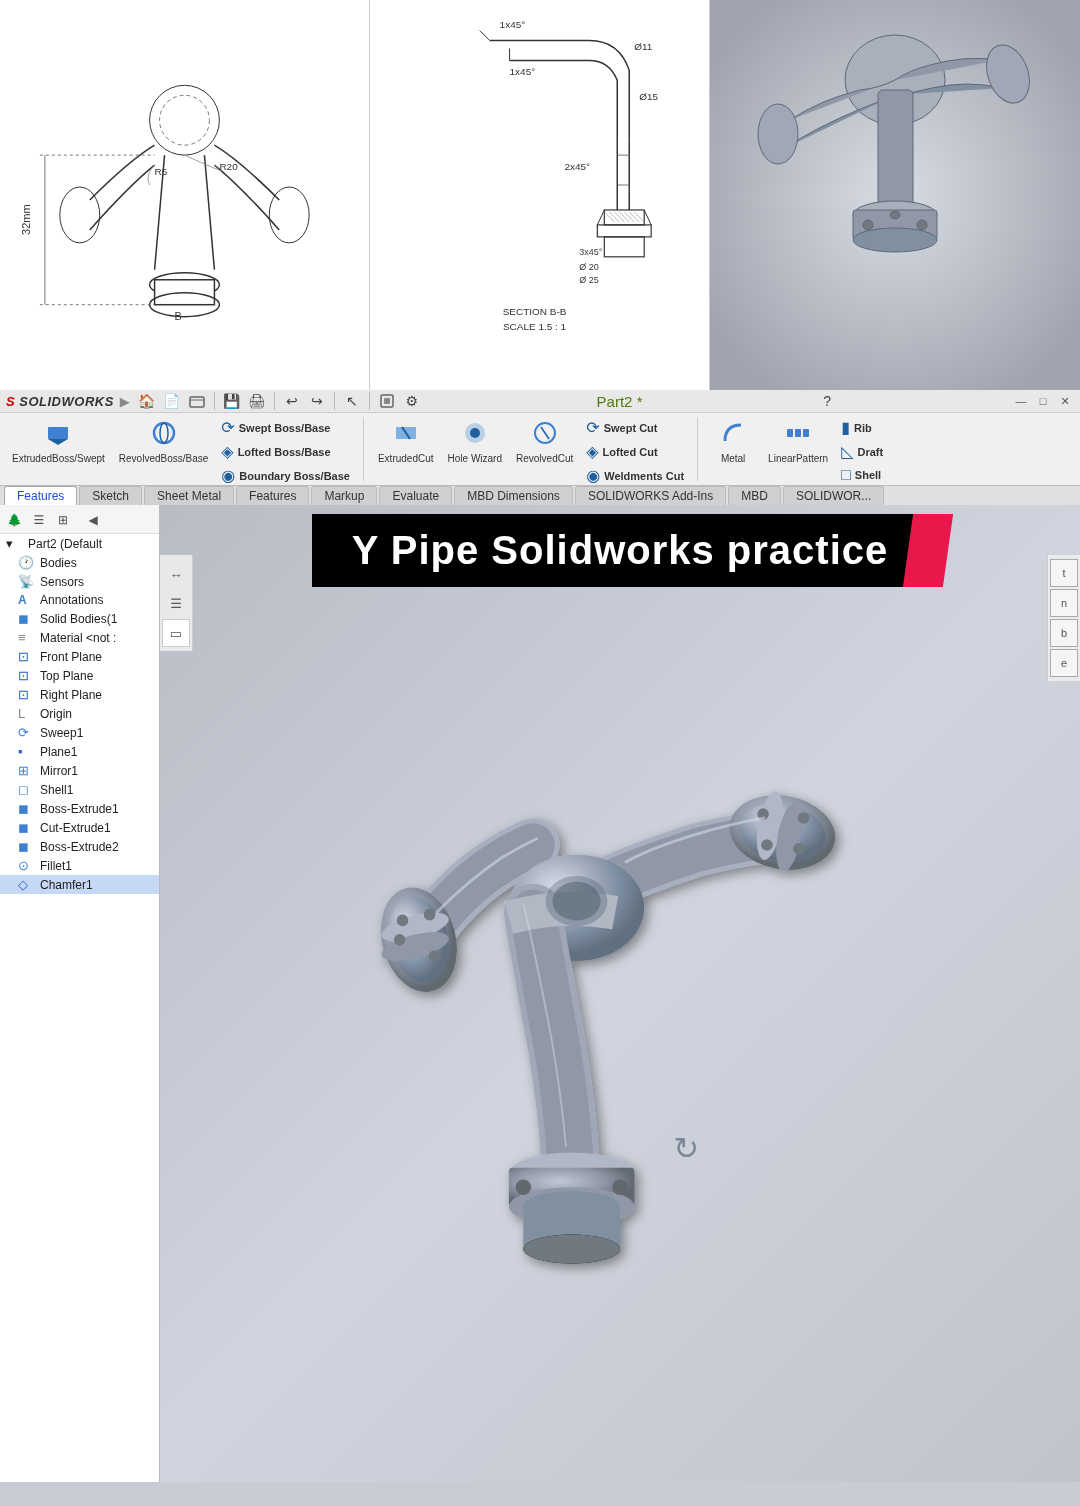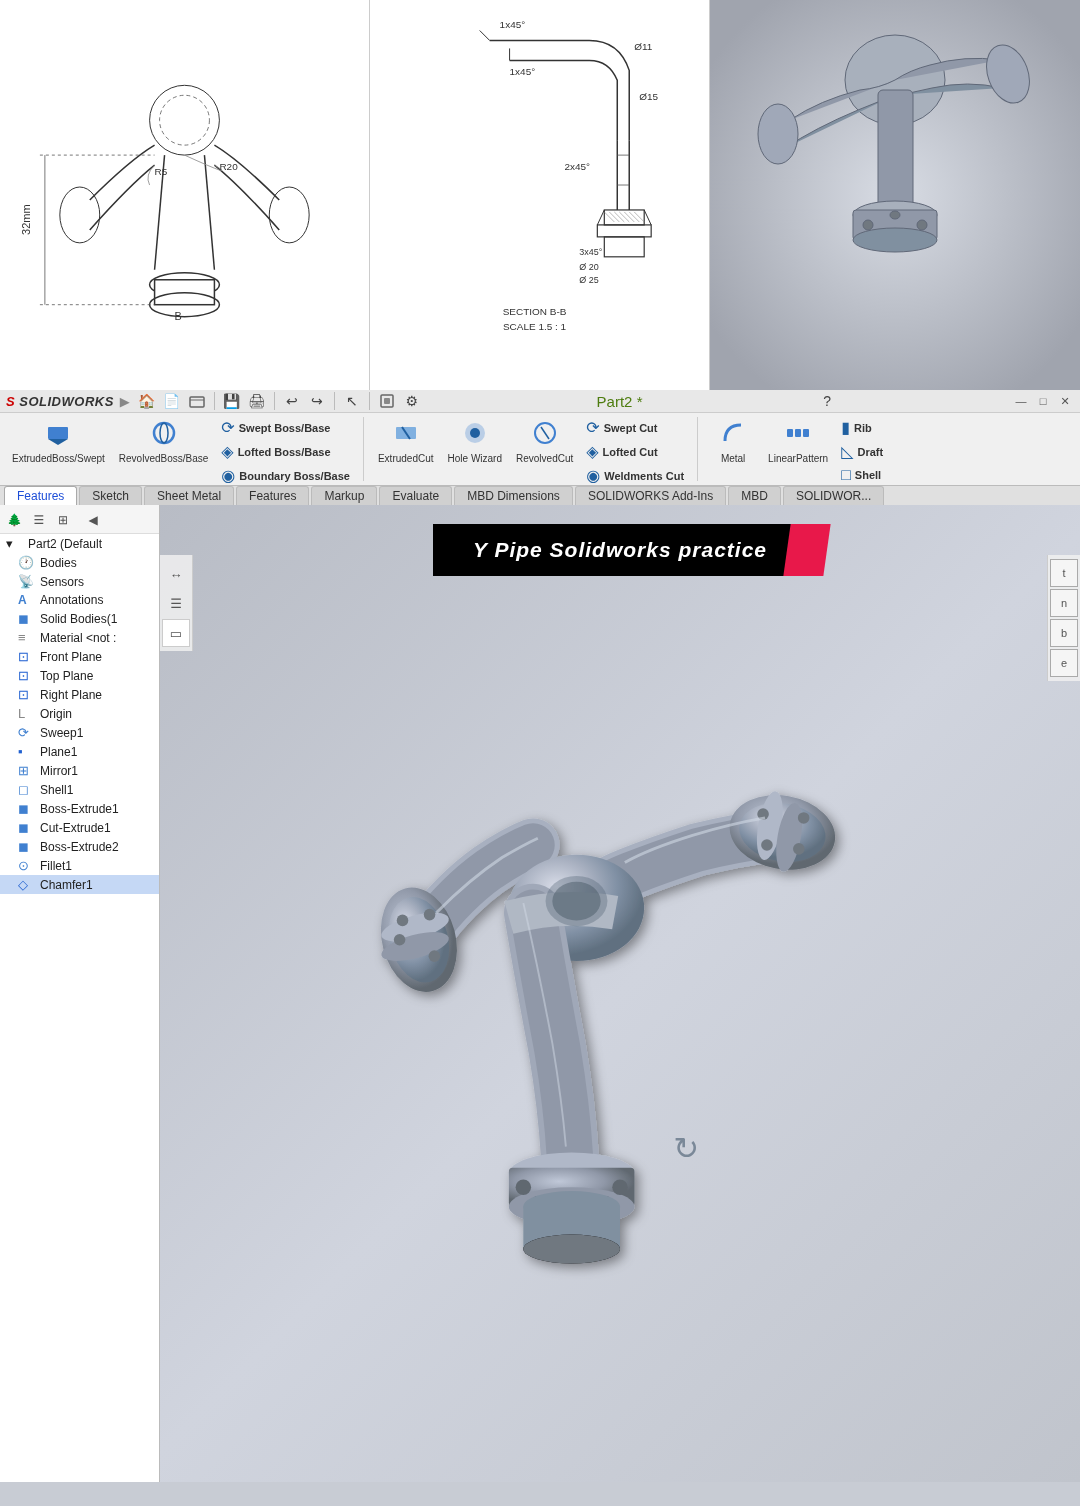--- a/index.html
+++ b/index.html
@@ -219,24 +219,23 @@
       content: '';
       position: absolute;
       right: -20px;
       top: 0;
       bottom: 0;
       width: 40px;
       background: #e8184a;
       transform: skewX(-8deg);
     }
     .title-text {
-      font-size: 21px;
+      font-size: 40px;
       font-weight: 900;
       color: #fff;
-      font-style: italic;
       letter-spacing: 1px;
       position: relative;
       z-index: 1;
     }
 
     
     .model-area {
       flex: 1;
       position: relative;
       display: flex;

